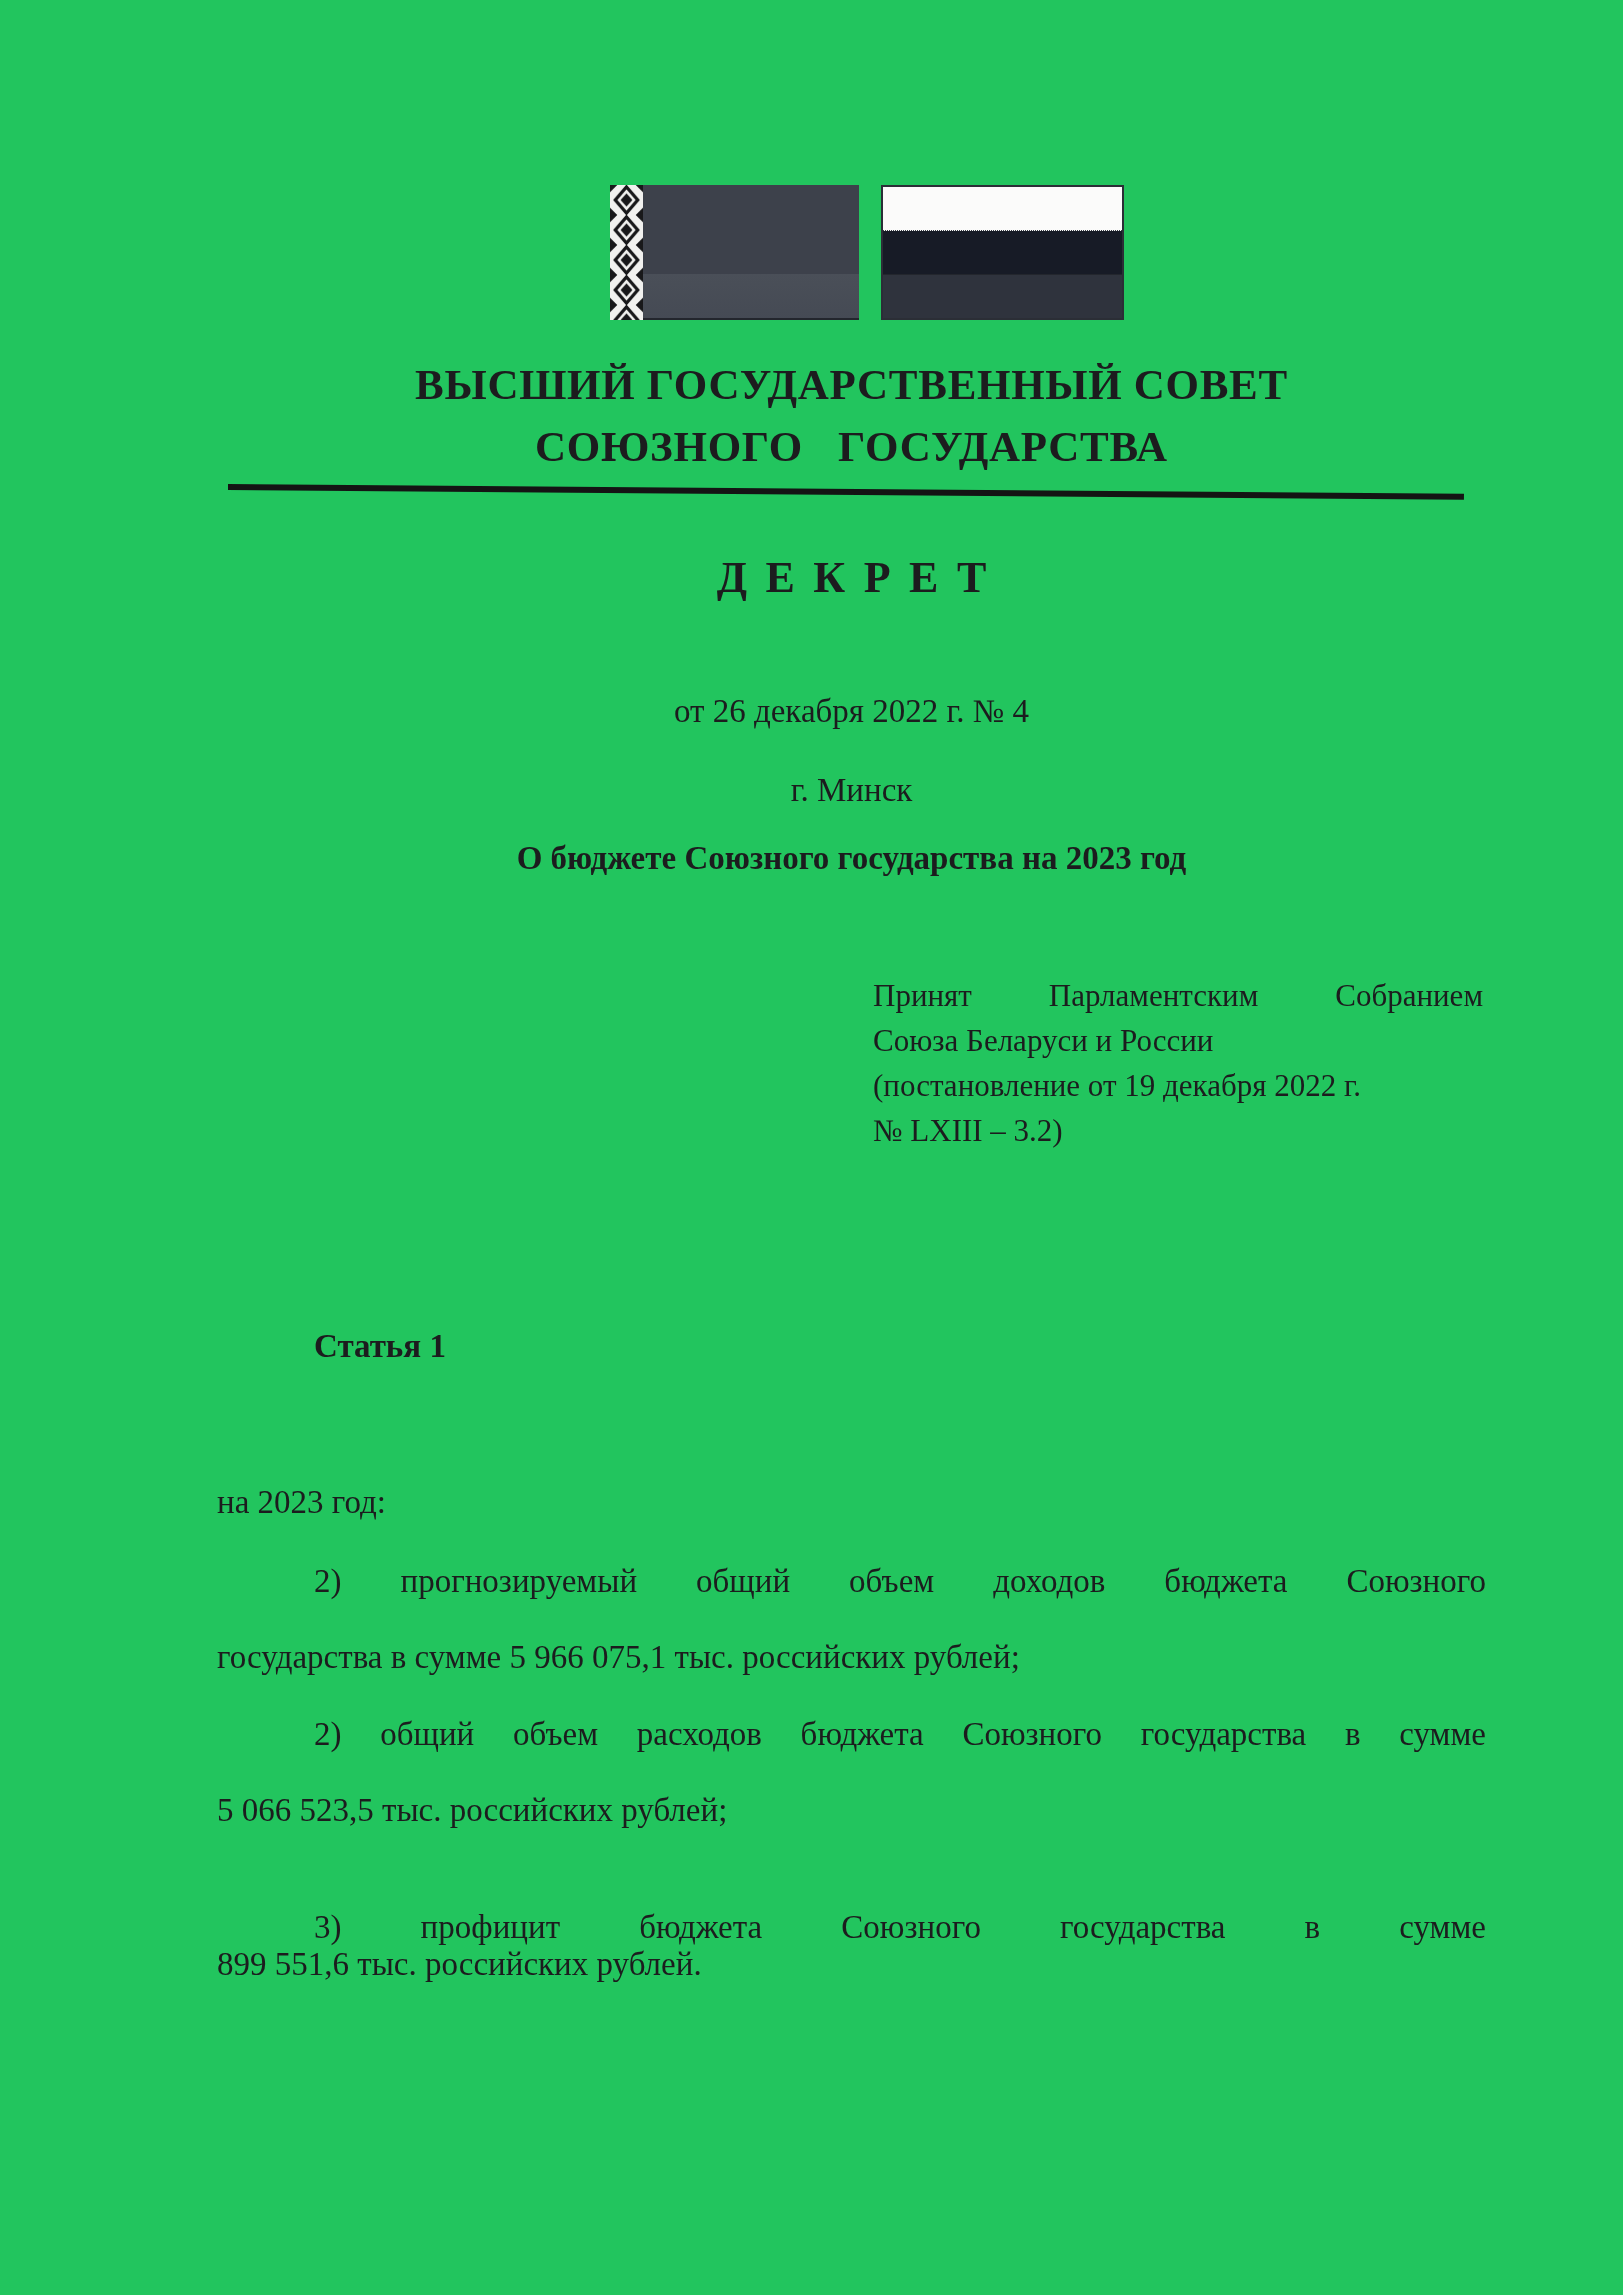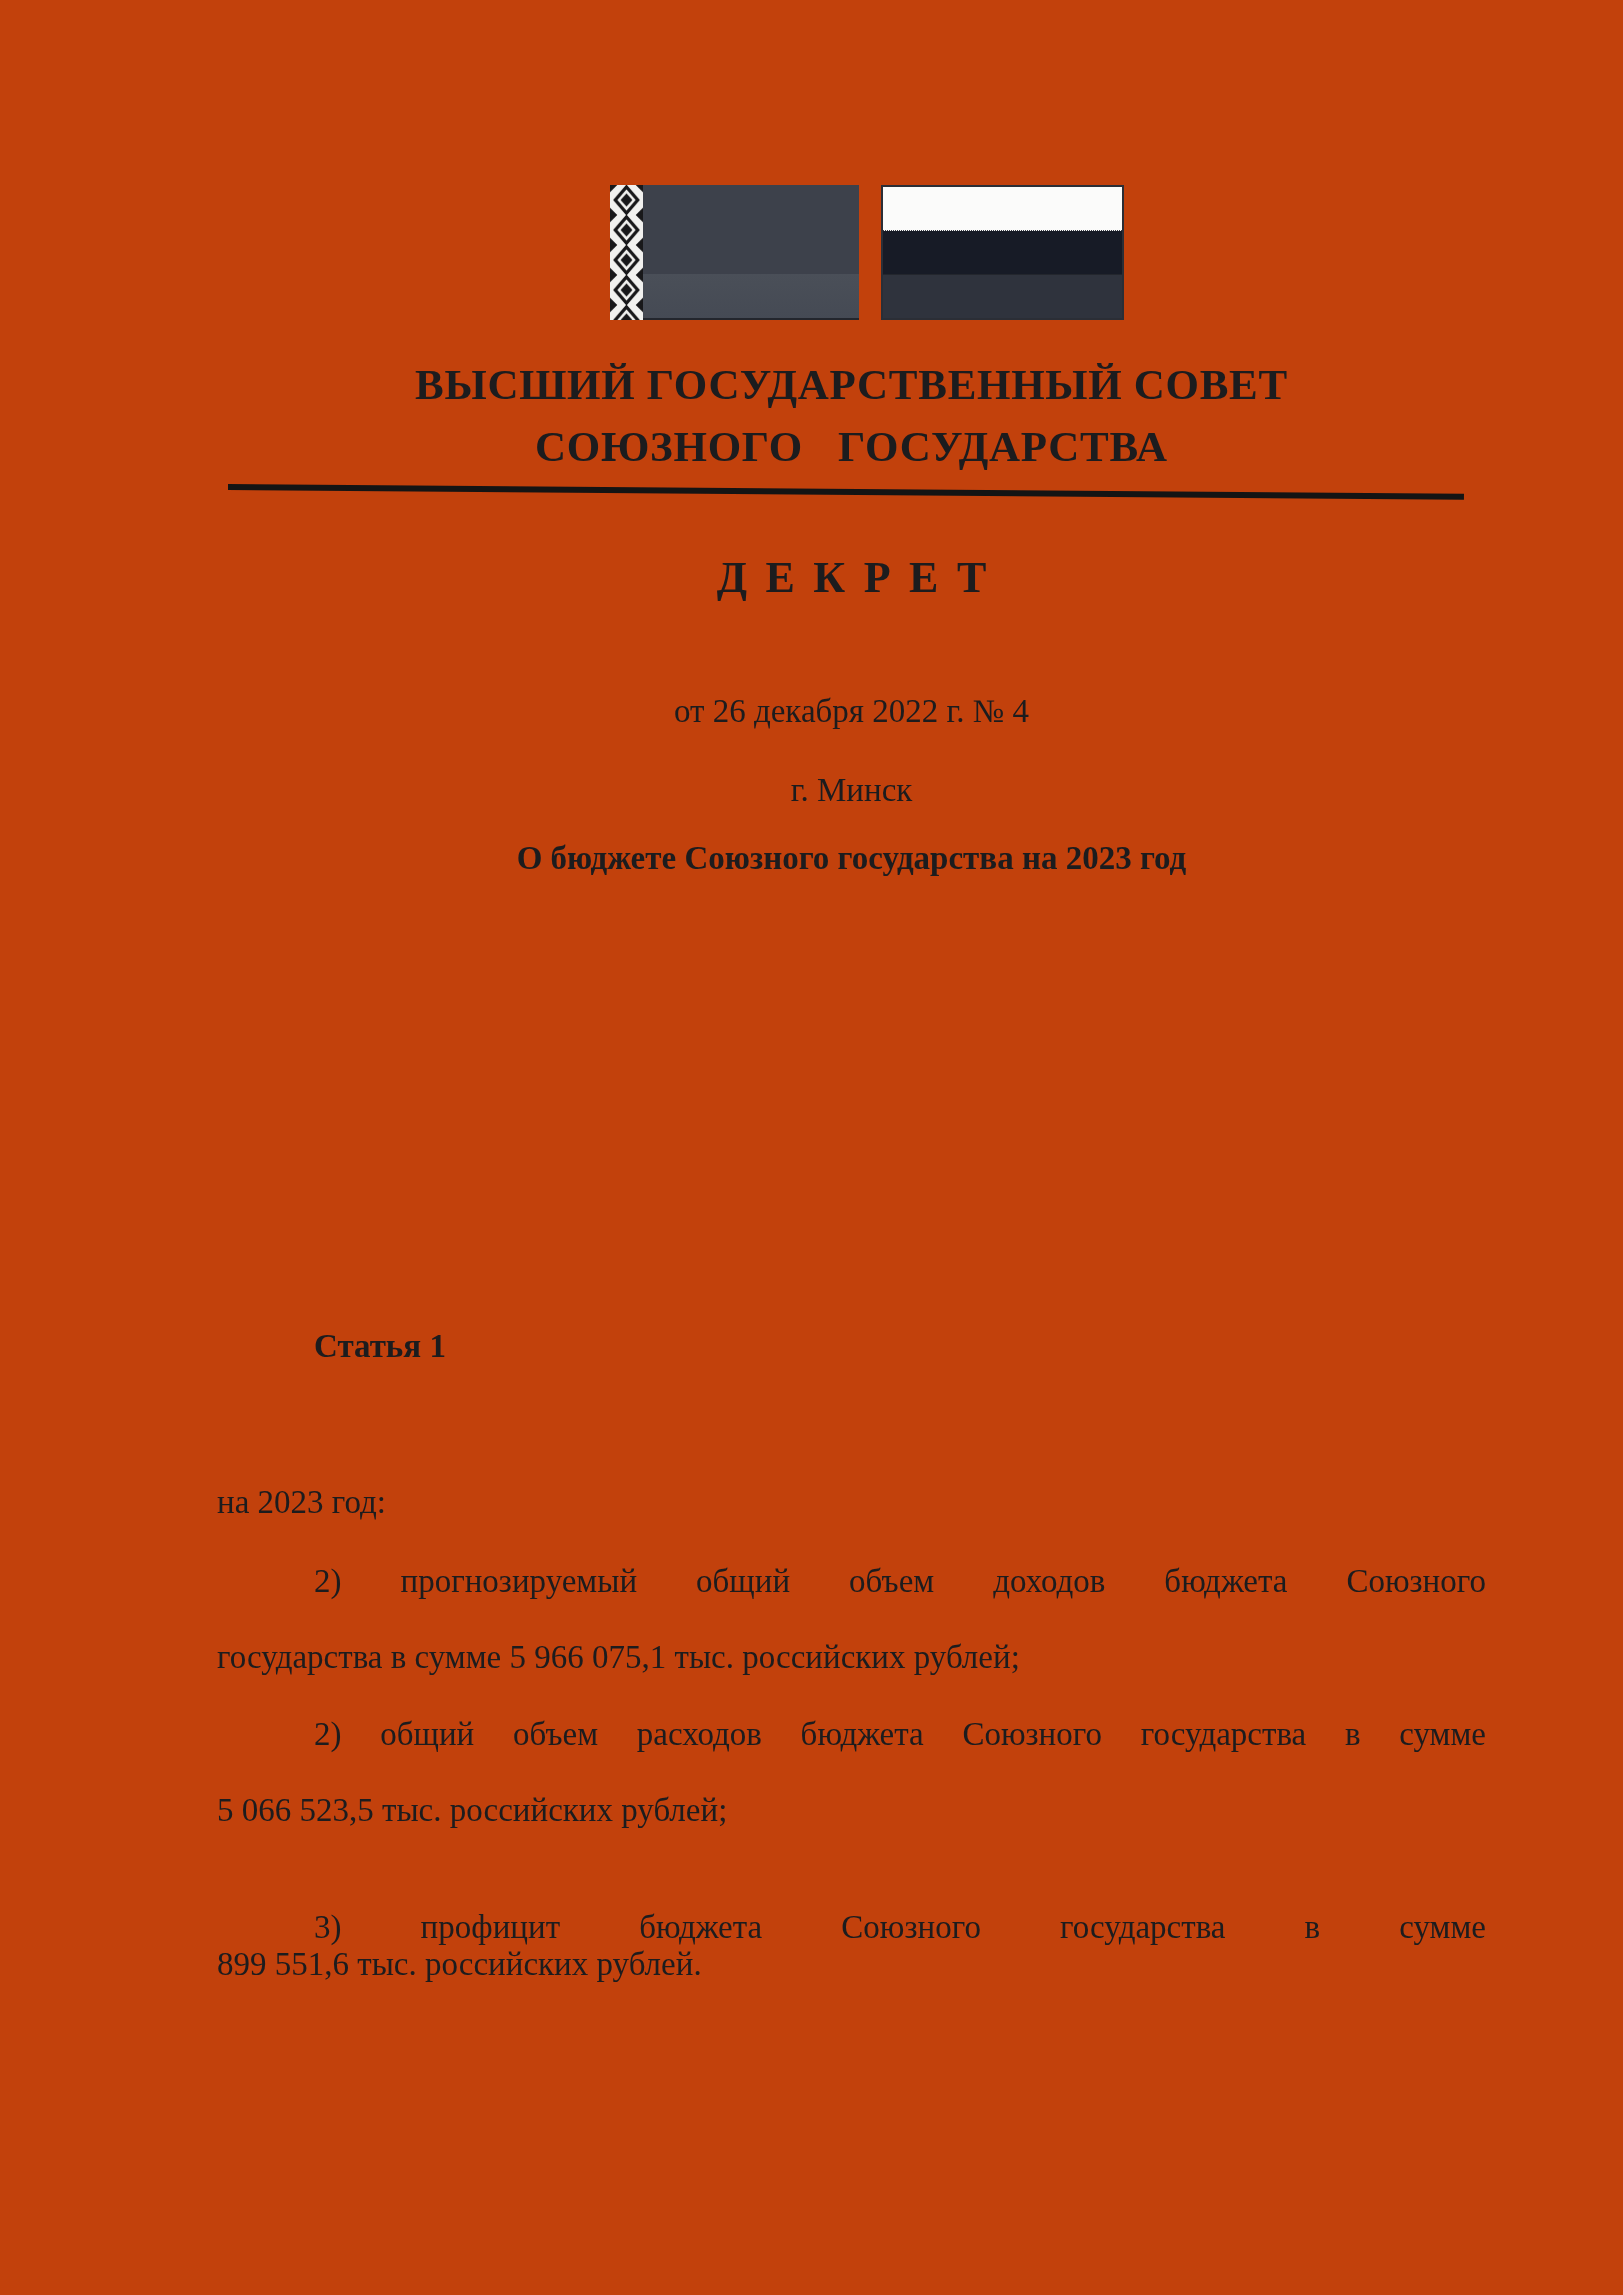--- a/index.html
+++ b/index.html
@@ -4,21 +4,21 @@
 <style>
   html, body {
     margin: 0;
     padding: 0;
     background: #ffffff;
   }
   .page {
     position: relative;
     width: 1623px;
     height: 2295px;
-    background: #c2410c;
+    background: #22c55e;
     font-family: "Liberation Serif", "DejaVu Serif", serif;
     color: #1c1c1e;
     overflow: hidden;
   }
 
   
   .flag { position: absolute; top: 185px; height: 135px; box-sizing: border-box; }
   .flag-belarus { left: 610px; width: 249px; display: flex; }
   .by-ornament { width: 33px; height: 100%; flex: 0 0 auto; }
   .by-field {
@@ -135,20 +135,26 @@
   <div class="centered authority authority-2" style="top:423px">СОЮЗНОГО ГОСУДАРСТВА</div>
 
   <div class="divider"></div>
 
   <div class="centered decree" style="top:552px">ДЕКРЕТ</div>
   <div class="centered dateline" style="top:665px">от 26 декабря 2022 г. № 4</div>
   <div class="centered cityline" style="top:744px">г. Минск</div>
 
   <div class="centered subject" style="top:840px">О бюджете Союзного государства на 2023 год</div>
 
+  <div class="adoption">
+    <div class="aline jfull">Принят Парламентским Собранием</div>
+    <div class="aline">Союза Беларуси и России</div>
+    <div class="aline">(постановление от 19 декабря 2022 г.</div>
+    <div class="aline">№ LXIII – 3.2)</div>
+  </div>
 
   <div class="bline bold indent" style="top:1327px">Статья 1</div>
 
   <div class="bline" style="top:1483px">на 2023 год:</div>
 
   <div class="bline indent jfull" style="top:1562px">2) прогнозируемый общий объем доходов бюджета Союзного</div>
   <div class="bline" style="top:1638px">государства в сумме 5 966 075,1 тыс. российских рублей;</div>
 
   <div class="bline indent jfull" style="top:1715px">2) общий объем расходов бюджета Союзного государства в сумме</div>
   <div class="bline" style="top:1791px">5 066 523,5 тыс. российских рублей;</div>

